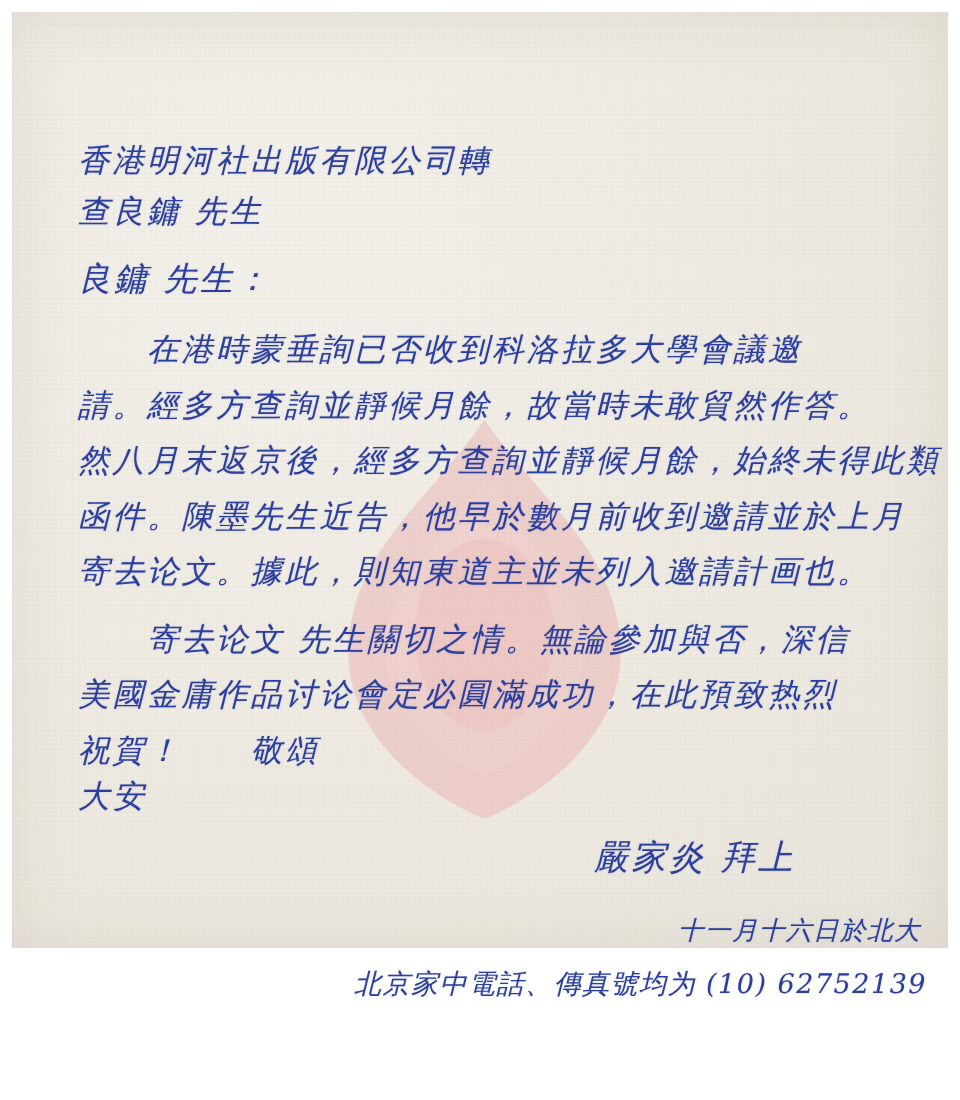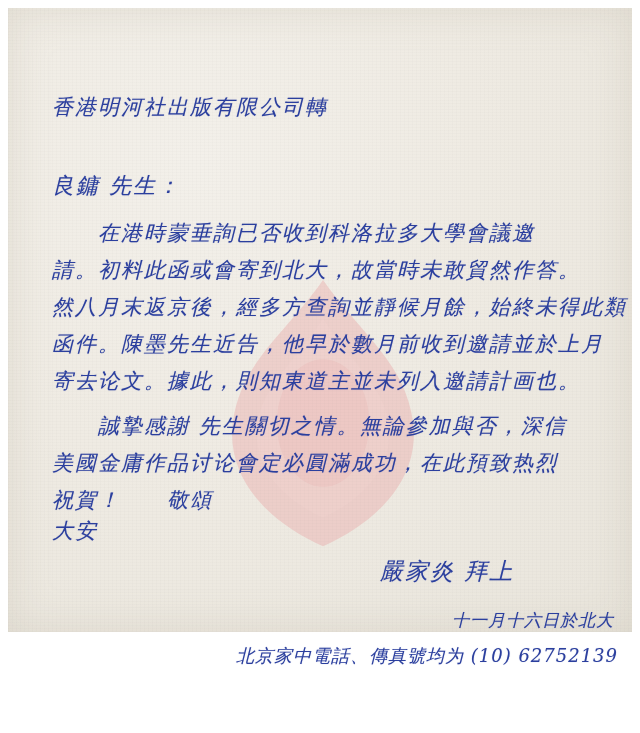--- a/index.html
+++ b/index.html
@@ -83,21 +83,21 @@
   #b3 { top: 281px; }
   #b4 { top: 318px; }
   #b5 { top: 355px; }
   #b6 { top: 400px; }
   #b7 { top: 437px; }
   #b8 { top: 474px; }
   #b9 { top: 505px; }
 
   #sign-name {
     position: absolute;
-    left: 372px;
+    left: 388px;
     top: 548px;
     font-size: 23px;
   }
   #sign-date {
     position: absolute;
     left: 444px;
     top: 585px;
     font-size: 17px;
   }
   #phone-line {
@@ -120,29 +120,30 @@
           <path d="M150 20 C 185 70, 225 95, 232 150 C 238 200, 200 240, 150 262 C 100 240, 62 200, 68 150 C 75 95, 115 70, 150 20 Z" opacity="0.75"></path>
           <path d="M150 55 C 175 95, 205 115, 210 152 C 214 190, 186 220, 150 236 C 114 220, 86 190, 90 152 C 95 115, 125 95, 150 55 Z" fill="#f0bcbc" opacity="0.6"></path>
           <ellipse cx="150" cy="150" rx="42" ry="58" fill="#e79c9c" opacity="0.5"></ellipse>
         </g>
       </svg>
     </div>
 
     <div id="grain"></div>
 
     <div class="hand addr" id="addr-1">香港明河社出版有限公司轉</div>
+    <div class="hand addr" id="addr-2">查良鏞 先生</div>
 
     <div class="hand" id="salutation">良鏞 先生：</div>
 
     <div class="hand body-line" id="b1">　　在港時蒙垂詢已否收到科洛拉多大學會議邀</div>
-    <div class="hand body-line" id="b2">請。初料此函或會寄到北大，故當時未敢貿然作答。</div>
+    <div class="hand body-line" id="b2">請。經多方查詢並靜候月餘，故當時未敢貿然作答。</div>
     <div class="hand body-line" id="b3">然八月末返京後，經多方查詢並靜候月餘，始終未得此類</div>
     <div class="hand body-line" id="b4">函件。陳墨先生近告，他早於數月前收到邀請並於上月</div>
     <div class="hand body-line" id="b5">寄去论文。據此，則知東道主並未列入邀請計画也。</div>
-    <div class="hand body-line" id="b6">　　誠摯感謝 先生關切之情。無論參加與否，深信</div>
+    <div class="hand body-line" id="b6">　　寄去论文 先生關切之情。無論參加與否，深信</div>
     <div class="hand body-line" id="b7">美國金庸作品讨论會定必圓滿成功，在此預致热烈</div>
     <div class="hand body-line" id="b9">大安</div>
     <div class="hand body-line" id="b8">祝賀！　　敬頌</div>
 
     <div class="hand" id="sign-name">嚴家炎 拜上</div>
     <div class="hand small-note" id="sign-date">十一月十六日於北大</div>
     <div class="hand small-note" id="phone-line">北京家中電話、傳真號均为 (10) 62752139</div>
 
   </div>
 </div>

